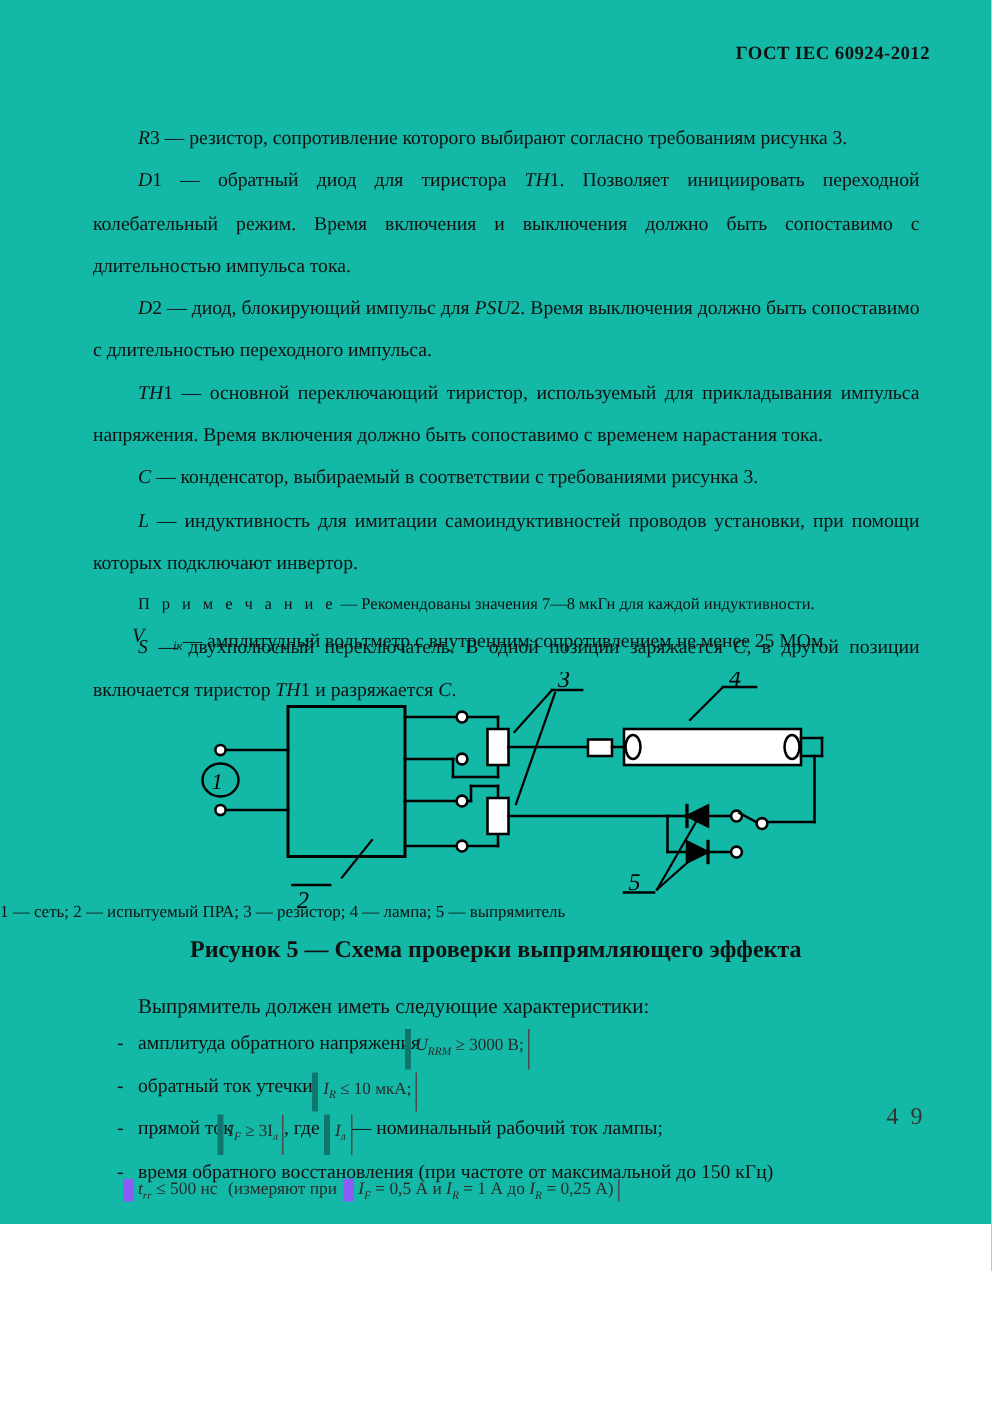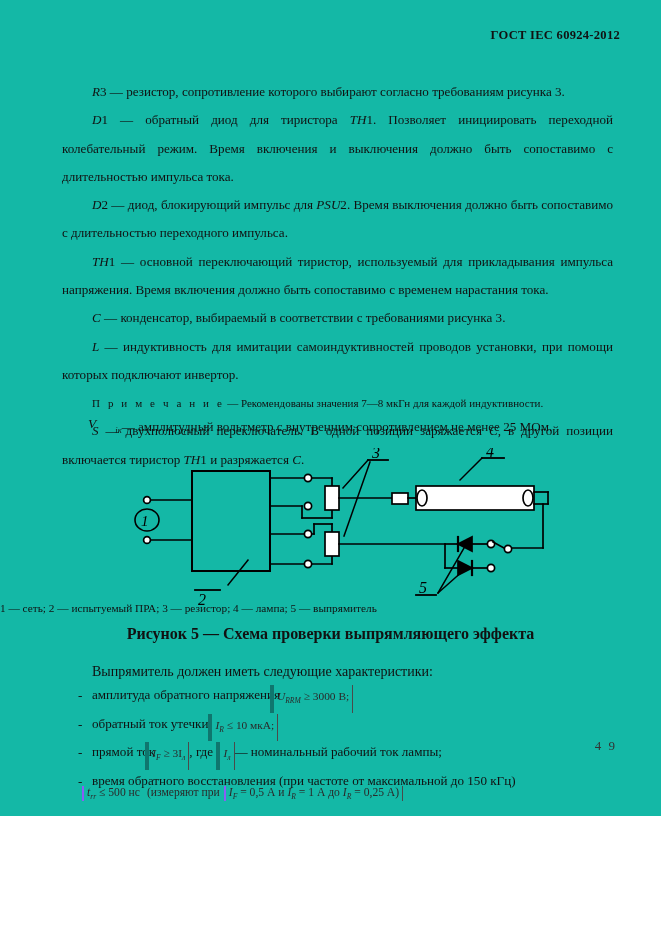--- a/index.html
+++ b/index.html
@@ -164,34 +164,34 @@
   .eq-final {
     position: absolute;
     left: 82px;
     top: 786px;
     font-size: 11.6px;
     color: #2a2a2a;
     white-space: nowrap;
   }
   .eq-final .seg {
     display: inline-block;
-    border-left: 2px solid #8b5cf6;
+    border-left: 7px solid #8b5cf6;
     border-right: 1px solid #4a4a4a;
     padding: 0 3px;
   }
   .eq-final .seg.norb { border-right: none; }
   .eq-final i { font-style: italic; }
   .eq-final sub { font-size: 7.6px; font-style: italic; }
   .eq-final .plain { padding: 0 4px; }
   
   .page-num {
     position: absolute;
     right: 44px;
     bottom: 62px;
-    font-size: 13px;
+    font-size: 16px;
     letter-spacing: 2px;
     color: #333;
   }
 </style>
 </head>
 <body>
 
 <div class="page">
 
   <div class="std-header">ГОСТ IEC 60924-2012</div>

